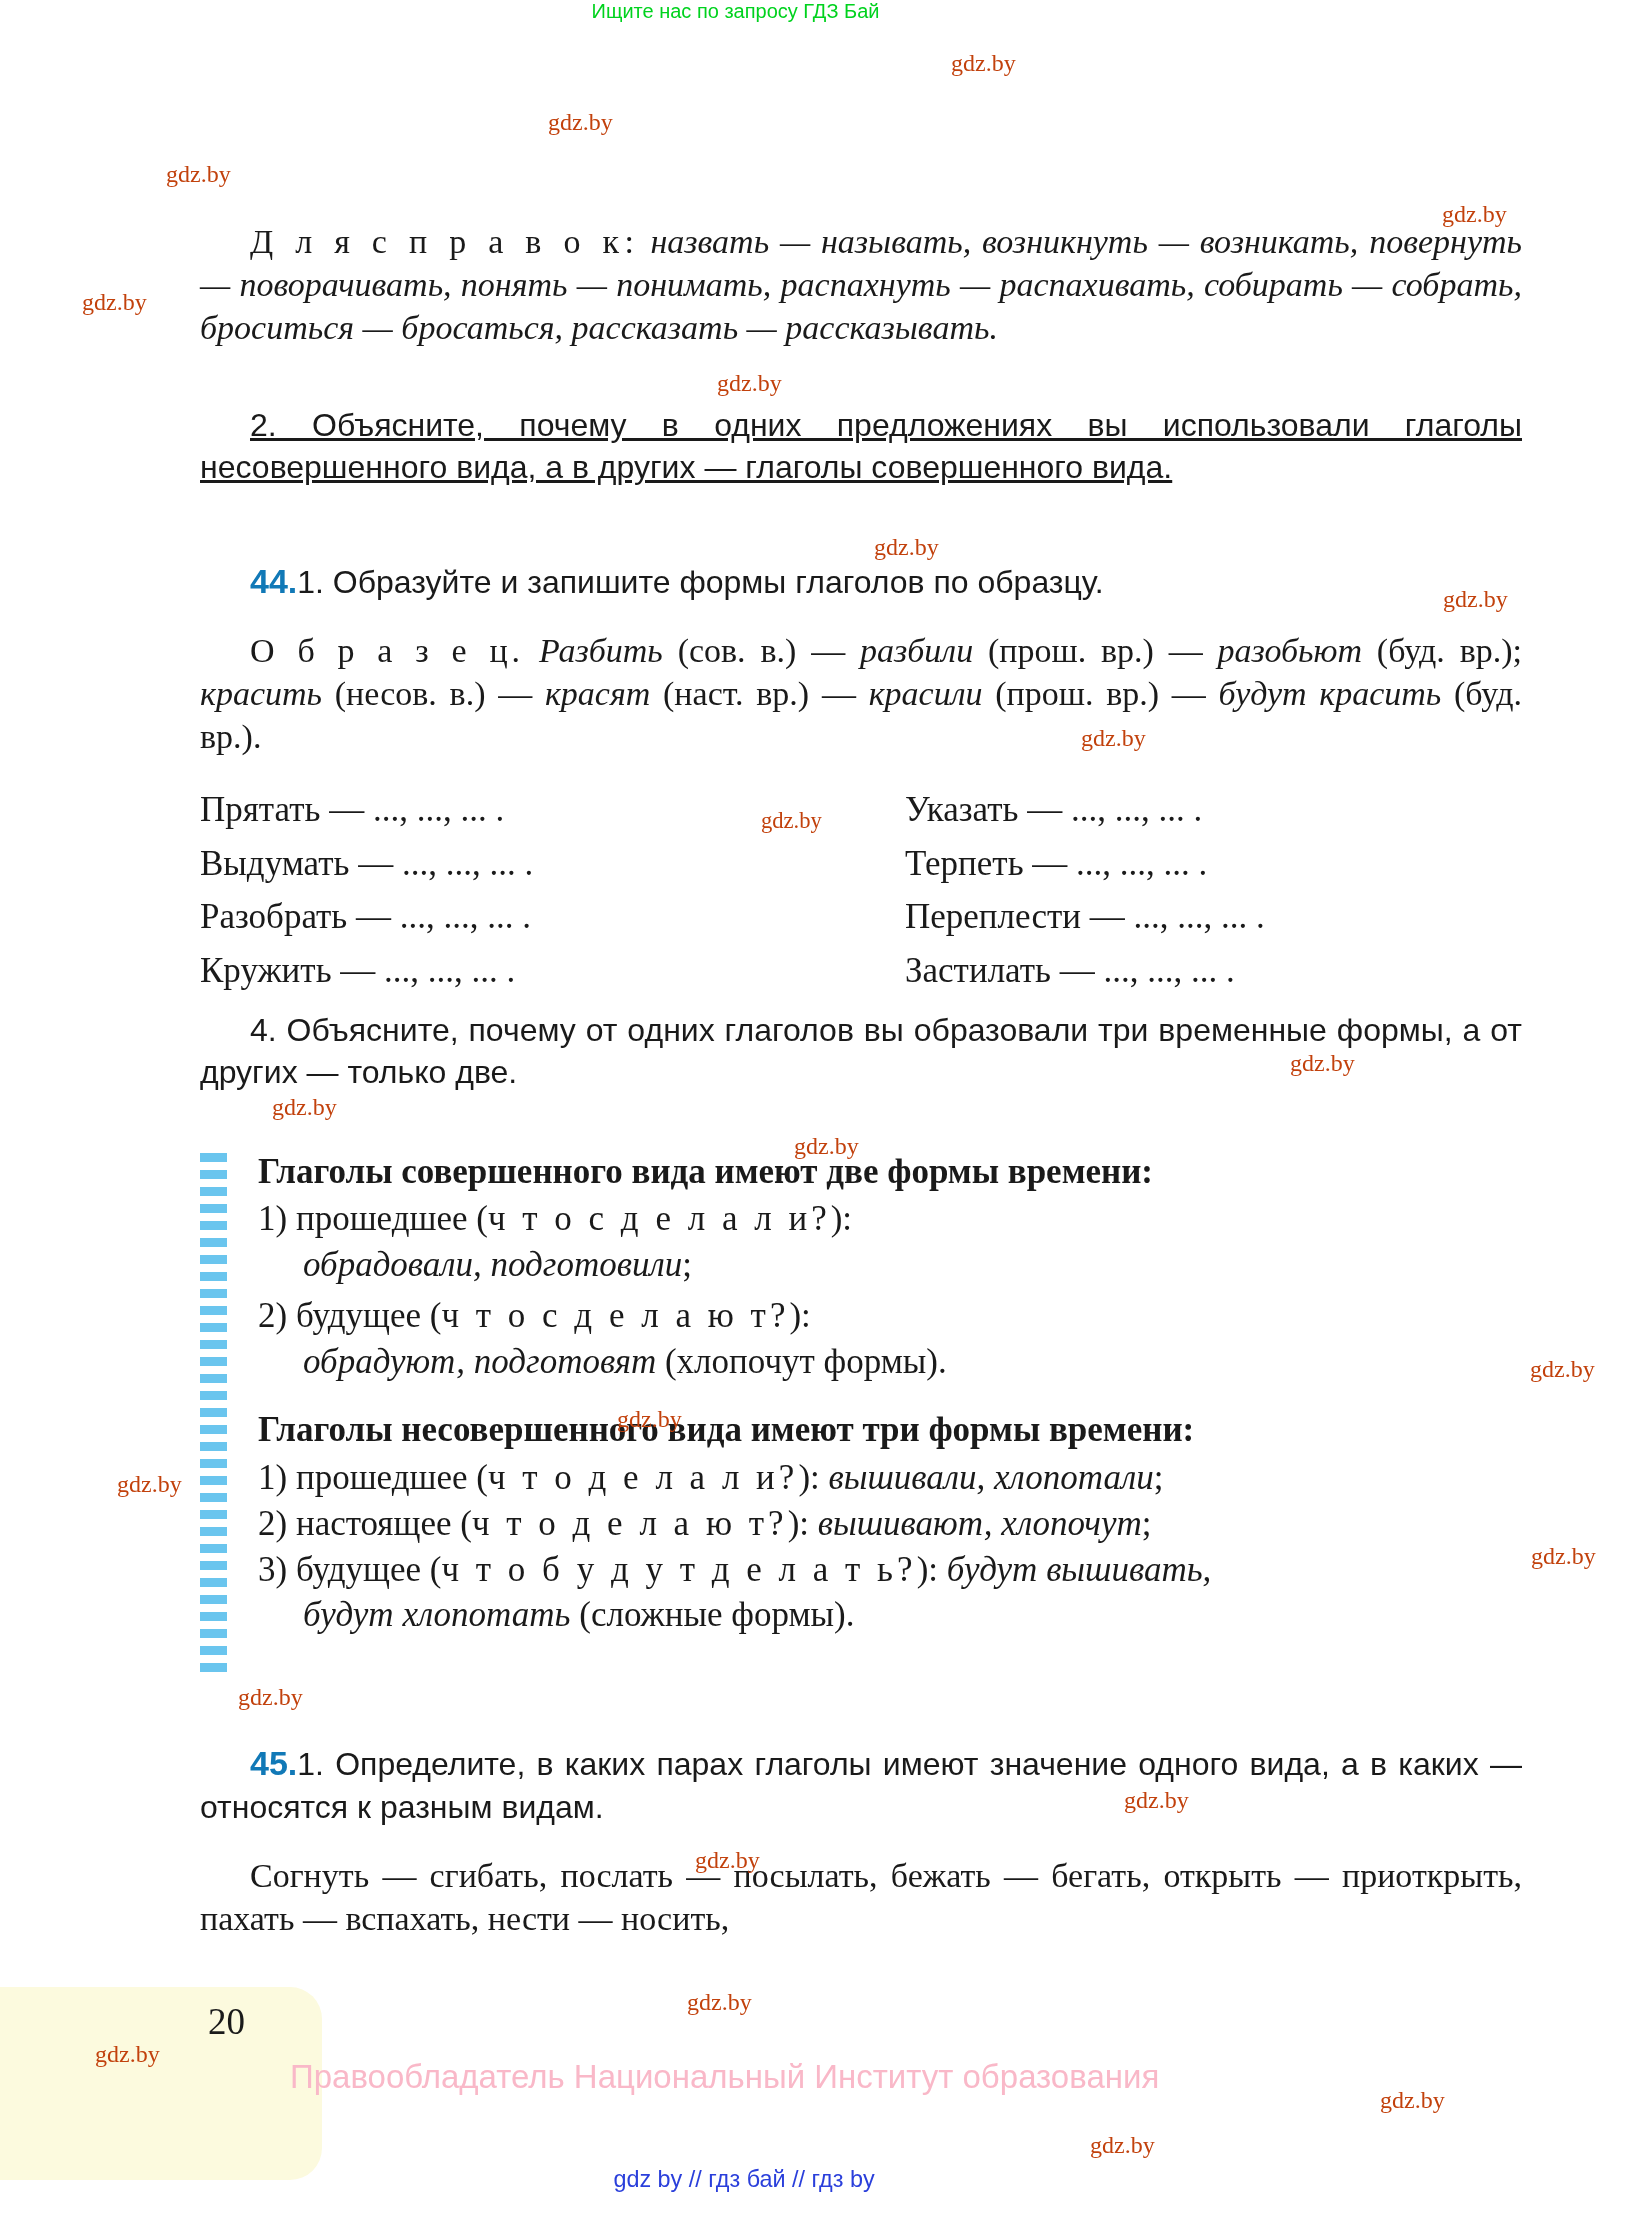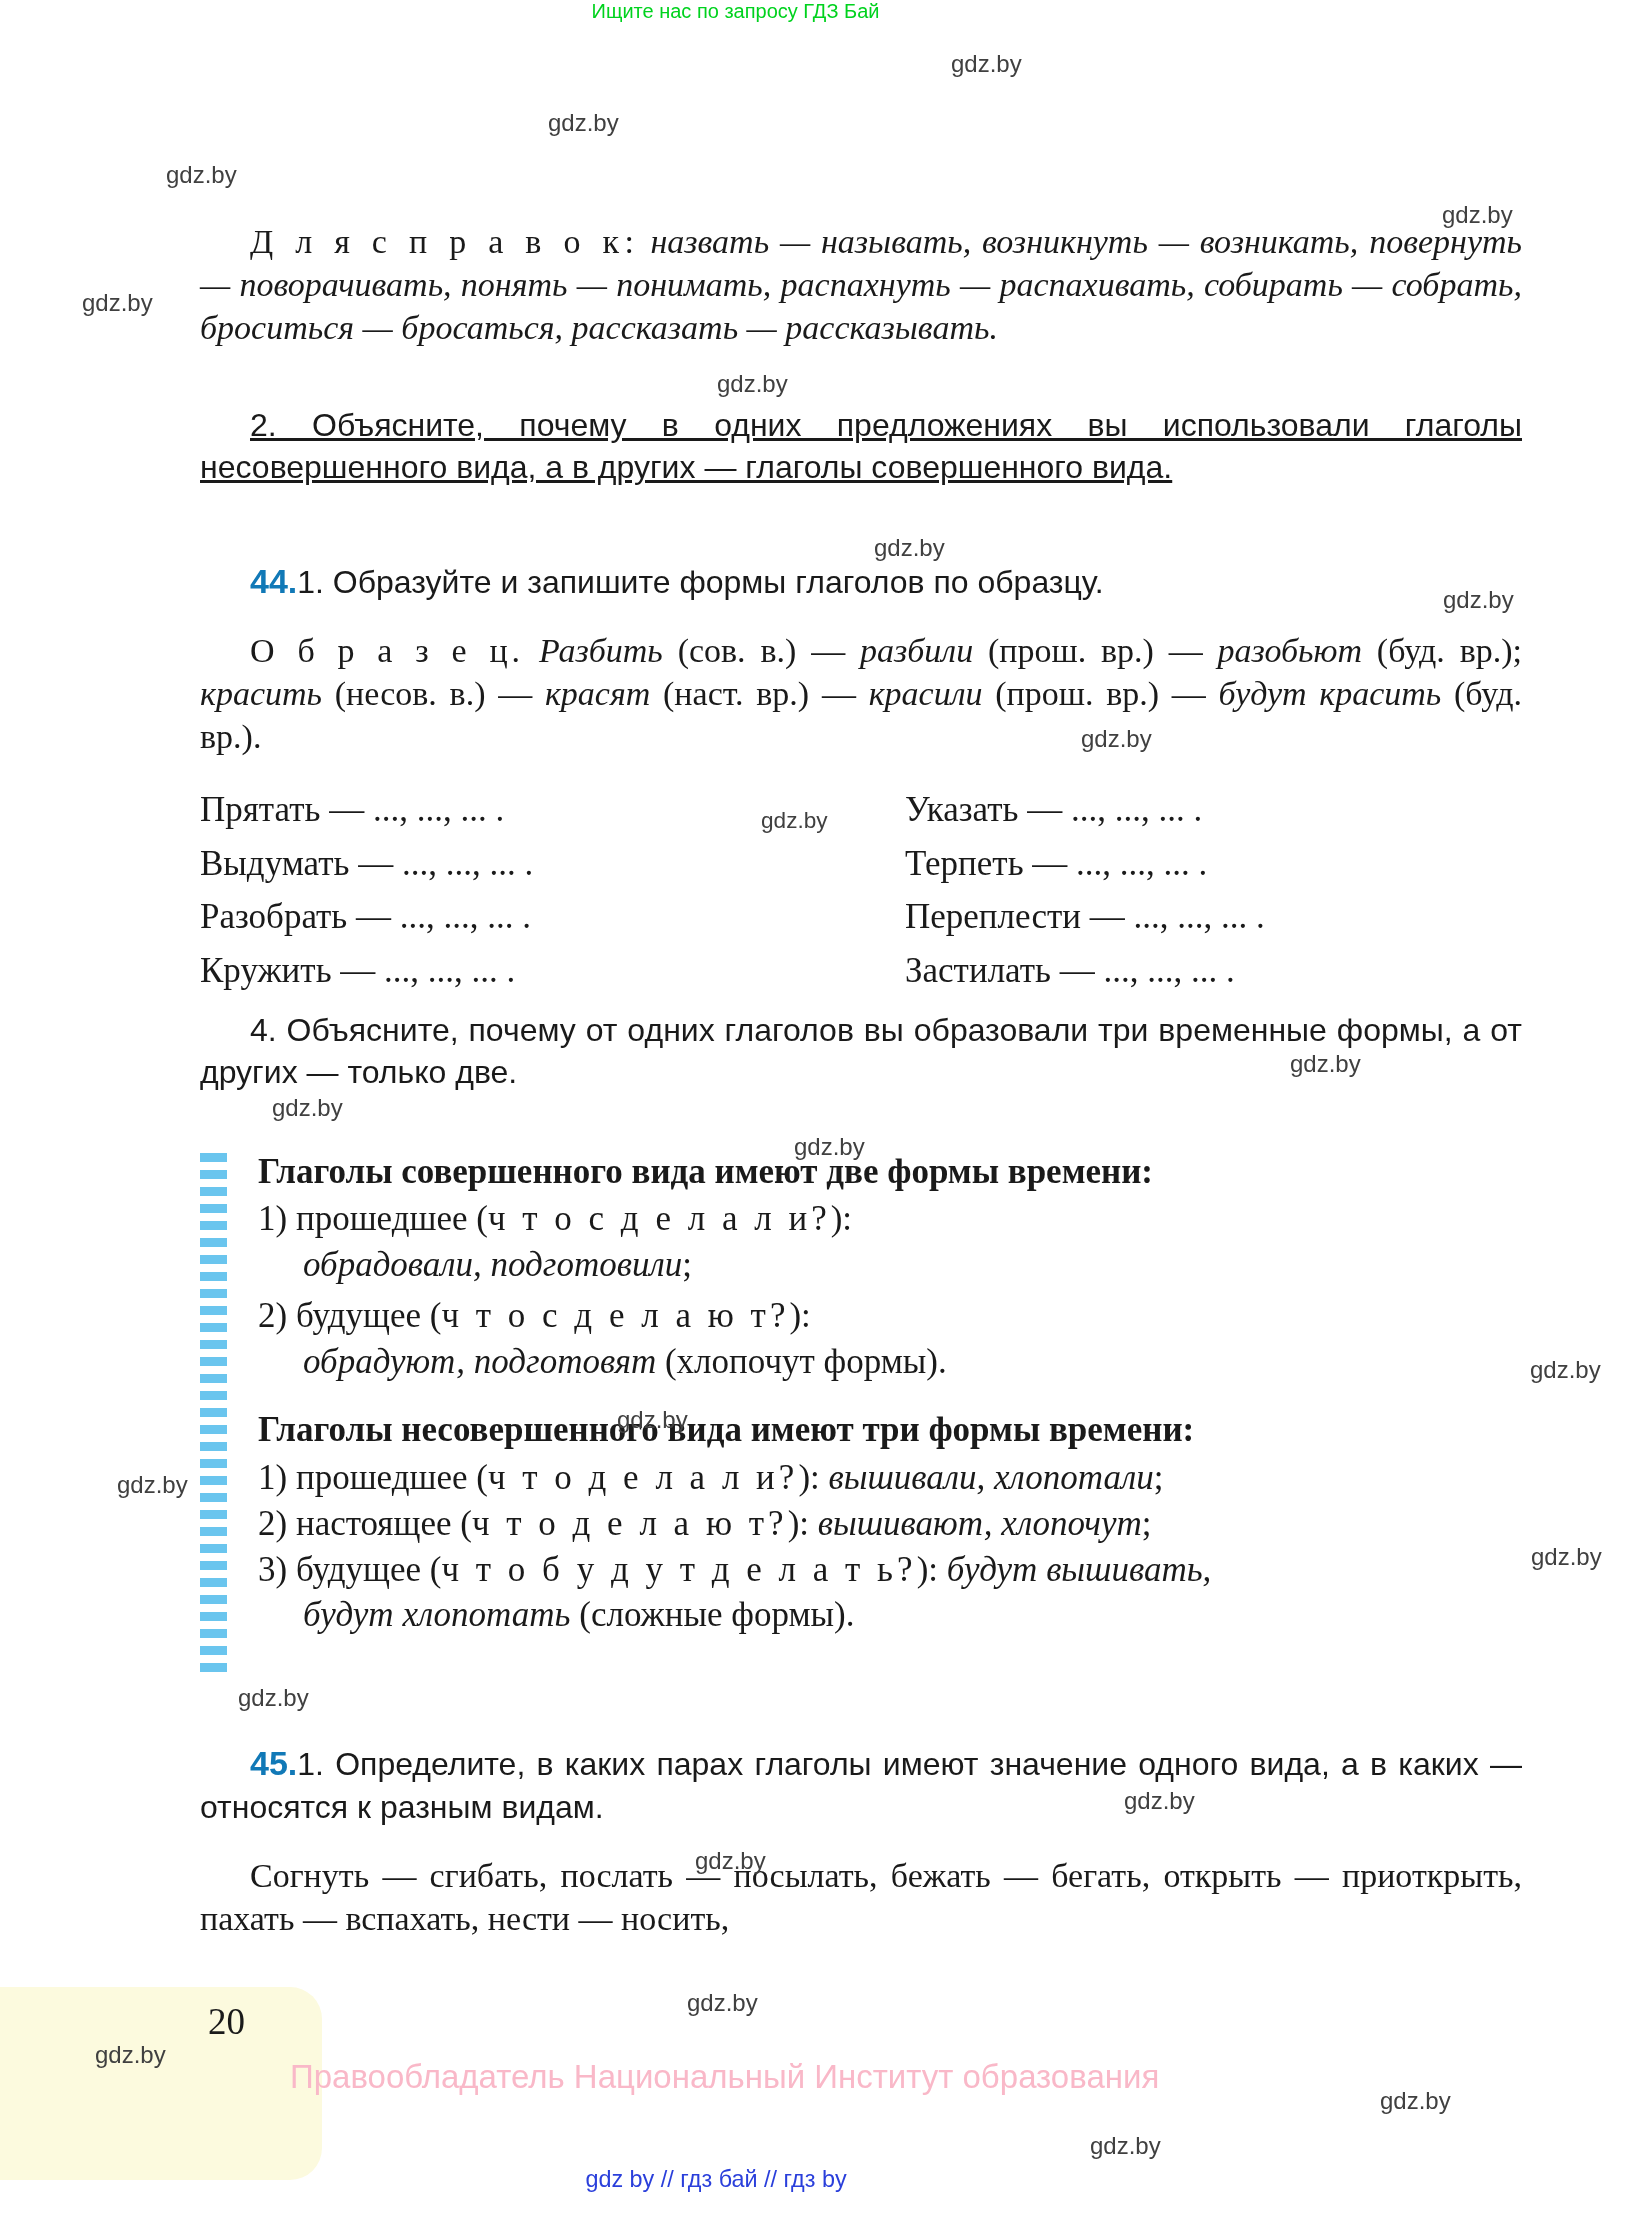--- a/index.html
+++ b/index.html
@@ -165,28 +165,29 @@
   .bluefoot {
     position: absolute;
     left: 0;
     top: 2166px;
     width: 1432px;
     text-align: center;
     font-family: "Liberation Sans", sans-serif;
     font-size: 23.4px;
     color: #2a3fdb;
     white-space: nowrap;
+    padding-left: 28px;
   }
 
   
   .wm {
     position: absolute;
-    font-family: Liberation Sans, sans-serif;
+    font-family: Liberation Serif, serif;
     font-size: 24px;
-    color: #404040;
+    color: #c2410c;
     white-space: nowrap;
   }
 </style>
 </head>
 <body>
 
 <div class="page">
 
   <div class="promo-banner">Ищите нас по запросу ГДЗ Бай</div>
 

